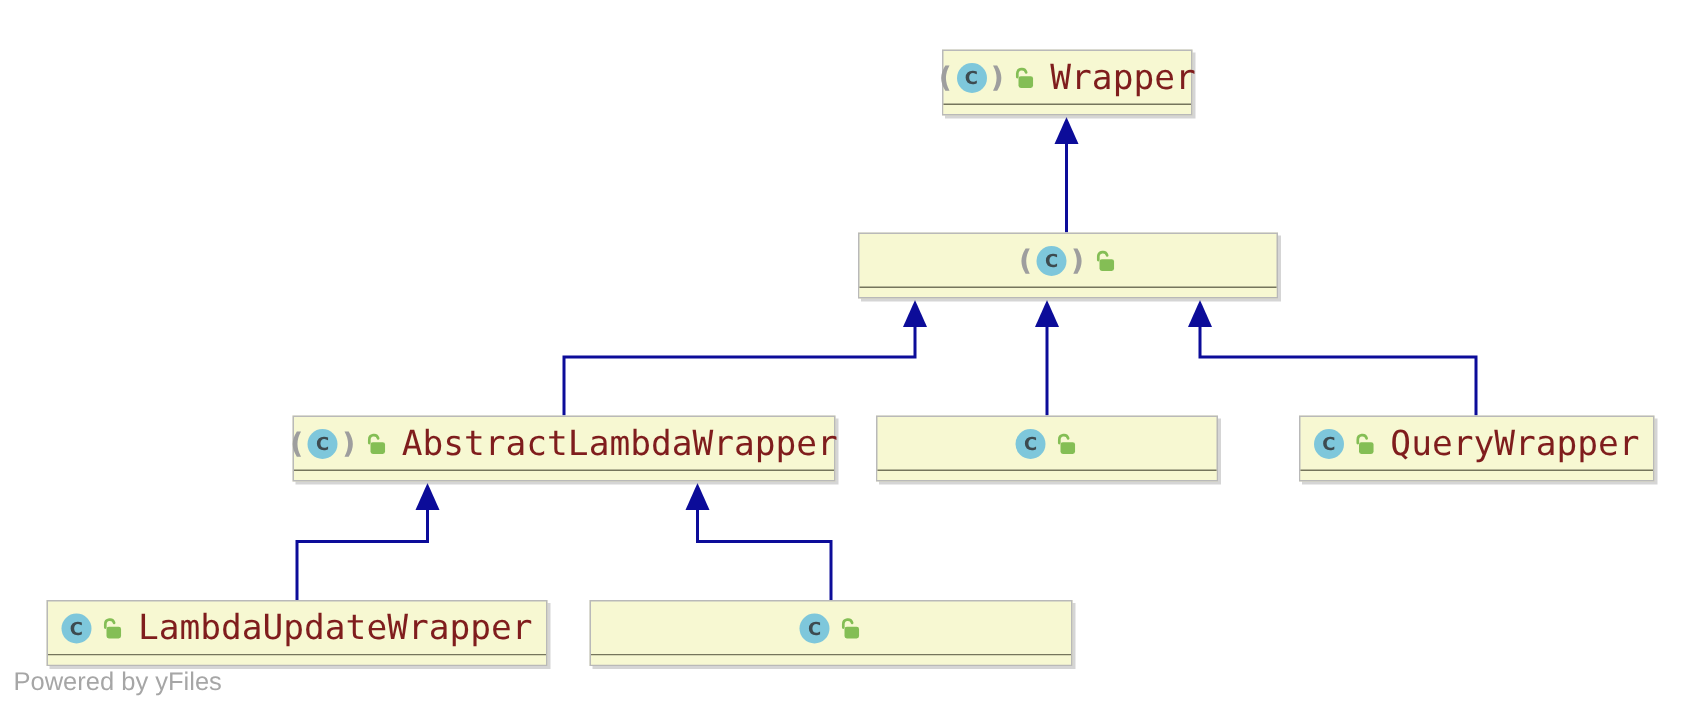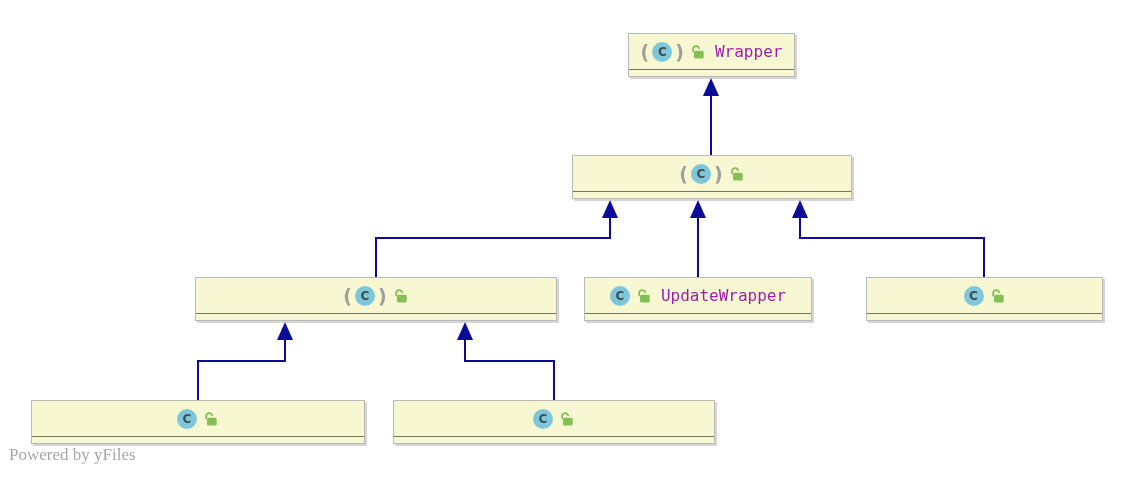--- a/index.html
+++ b/index.html
@@ -19,33 +19,33 @@
   .paren{font-family:"DejaVu Sans","Liberation Sans",sans-serif;font-weight:bold;
          font-size:19px;color:#9e9e9e;line-height:20px;}
   .ccircle{width:20px;height:20px;border-radius:50%;background:#7ec7db;
            display:inline-flex;align-items:center;justify-content:center;}
   .cletter{font-family:"DejaVu Sans","Liberation Sans",sans-serif;font-weight:bold;
            font-size:12px;color:#3d4b50;line-height:1;}
   .lock{width:16px;height:16px;margin-left:3px;}
   .lock .shackle{stroke:#84be55;}
   .lock .body{fill:#84be55;}
 
-  .lbl{font-size:16px;color:#a21caf;letter-spacing:0;}
+  .lbl{font-size:23px;color:#7f1d1d;letter-spacing:0;}
 
   
   .n0{left:628px;top:33px;width:167px;}
   .n1{left:572px;top:155px;width:280px;}
   .n2{left:195px;top:277px;width:362px;}
   .n3{left:584px;top:277px;width:228px;}
   .n4{left:866px;top:277px;width:237px;}
   .n5{left:31px;top:400px;width:334px;}
   .n6{left:393px;top:400px;width:322px;}
 
   #yfiles-footer{position:absolute;left:9px;top:445px;
-        font-family:Liberation Serif, serif;
+        font-family:Liberation Sans, sans-serif;
         font-size:17px;color:#a6a6a6;}
 </style>
 </head>
 <body>
 
 <div id="canvas">
 
   <svg id="edge-layer" width="1134" height="477" viewBox="0 0 1134 477">
       <g>
         <polyline points="711,155 711,96" fill="none" stroke="#0c0c99" stroke-width="2"></polyline>
@@ -116,69 +116,71 @@
         <span class="paren">(</span>
         <span class="ccircle">
             <span class="cletter">C</span>
           </span>
         <span class="paren">)</span>
         <svg class="lock" viewBox="0 0 16 16">
           <path class="shackle" d="M3.2 7.4 V5.1 a3 3 0 0 1 5.9 -0.8" fill="none" stroke-width="1.8" stroke-linecap="round"></path>
           <rect class="body" x="4" y="6.8" width="9.7" height="7.8" rx="1.6"></rect>
         </svg>
       </span>
+      <span class="lbl">AbstractLambdaWrapper</span>
     </div>
     <div class="sep"></div>
     <div class="strip"></div>
   </div>
 
   <div class="node n3">
     <div class="hdr">
       <span class="icon-cluster">
         <span class="ccircle">
             <span class="cletter">C</span>
           </span>
         <svg class="lock" viewBox="0 0 16 16">
           <path class="shackle" d="M3.2 7.4 V5.1 a3 3 0 0 1 5.9 -0.8" fill="none" stroke-width="1.8" stroke-linecap="round"></path>
           <rect class="body" x="4" y="6.8" width="9.7" height="7.8" rx="1.6"></rect>
         </svg>
       </span>
-      <span class="lbl">UpdateWrapper</span>
     </div>
     <div class="sep"></div>
     <div class="strip"></div>
   </div>
 
   <div class="node n4">
     <div class="hdr">
       <span class="icon-cluster">
         <span class="ccircle">
             <span class="cletter">C</span>
           </span>
         <svg class="lock" viewBox="0 0 16 16">
           <path class="shackle" d="M3.2 7.4 V5.1 a3 3 0 0 1 5.9 -0.8" fill="none" stroke-width="1.8" stroke-linecap="round"></path>
           <rect class="body" x="4" y="6.8" width="9.7" height="7.8" rx="1.6"></rect>
         </svg>
       </span>
+      <span class="lbl">QueryWrapper</span>
     </div>
     <div class="sep"></div>
     <div class="strip"></div>
   </div>
 
   <div class="node n5">
     <div class="hdr">
       <span class="icon-cluster">
         <span class="ccircle">
             <span class="cletter">C</span>
           </span>
         <svg class="lock" viewBox="0 0 16 16">
           <path class="shackle" d="M3.2 7.4 V5.1 a3 3 0 0 1 5.9 -0.8" fill="none" stroke-width="1.8" stroke-linecap="round"></path>
           <rect class="body" x="4" y="6.8" width="9.7" height="7.8" rx="1.6"></rect>
         </svg>
       </span>
+      <span class="lbl">LambdaUpdateWrapper</span>
     </div>
     <div class="sep"></div>
     <div class="strip"></div>
   </div>
 
   <div class="node n6">
     <div class="hdr">
       <span class="icon-cluster">
         <span class="ccircle">
             <span class="cletter">C</span>

